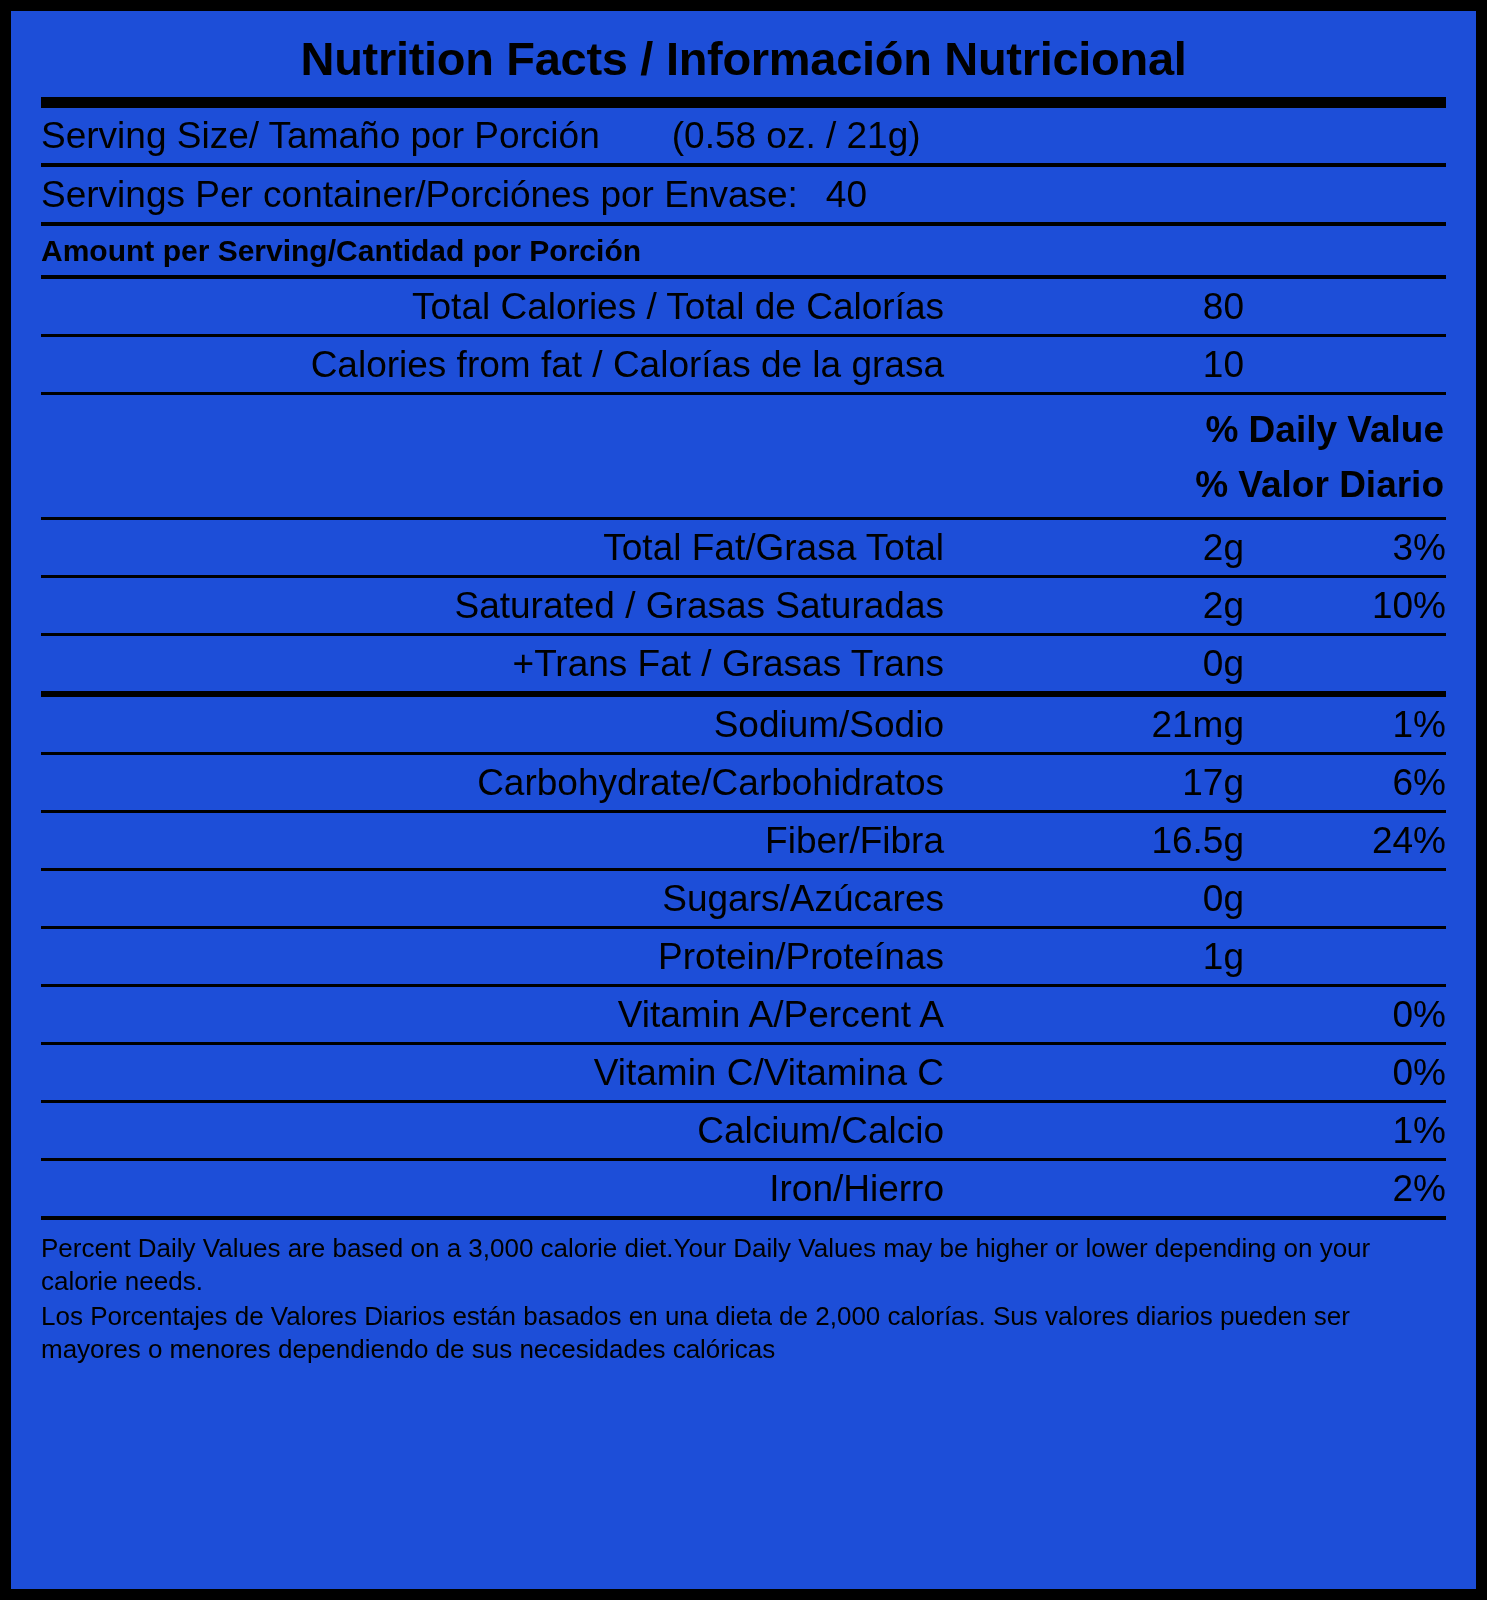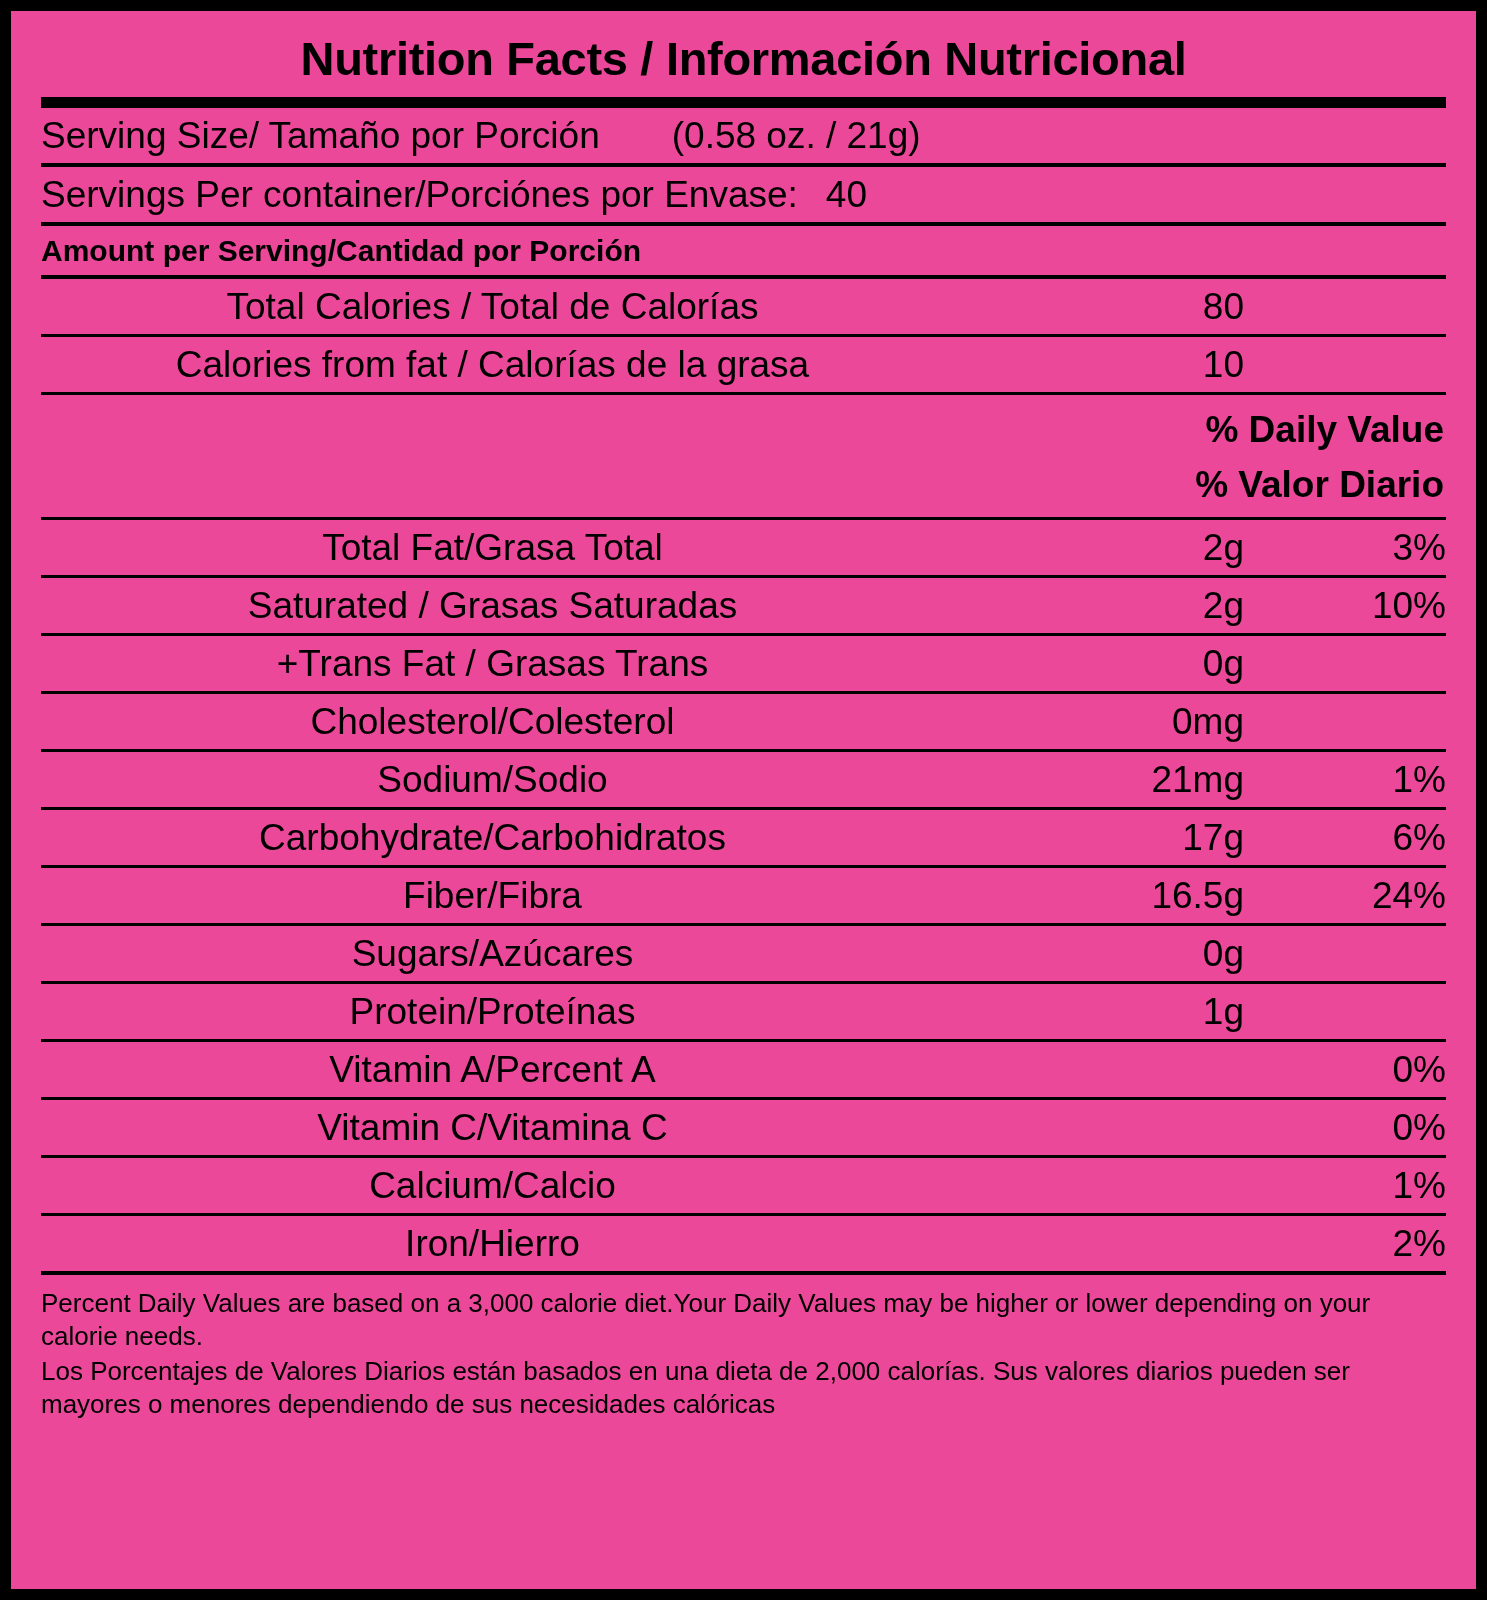--- a/index.html
+++ b/index.html
@@ -13,21 +13,21 @@
     font-family: "Liberation Sans", sans-serif;
     color: #000000;
     -webkit-font-smoothing: antialiased;
   }
   .label-outer {
     box-sizing: border-box;
     width: 1487px;
     height: 1600px;
     border: 11px solid #000000;
     padding: 0;
-    background: #ec4899;
+    background: #1d4ed8;
   }
   .label-inner {
     box-sizing: border-box;
     width: 100%;
     height: 100%;
     padding: 14px 30px 10px 30px;
   }
   .title {
     text-align: center;
     font-size: 47px;
@@ -52,21 +52,21 @@
   .row {
     display: flex;
     align-items: baseline;
     font-size: 37px;
     line-height: 1.0;
     padding: 9px 0 9px 0;
     white-space: nowrap;
   }
   .row .nm {
     flex: 1 1 auto;
-    text-align: center;
+    text-align: right;
   }
   .row .amt {
     width: 300px;
     text-align: right;
     padding-right: 22px;
     flex: 0 0 auto;
   }
   .row .dv {
     width: 180px;
     text-align: right;
@@ -163,25 +163,20 @@
     </div>
     <div class="rule-hair"></div>
 
     <div class="row">
       <span class="nm">+Trans Fat / Grasas Trans</span>
       <span class="amt">0g</span>
       <span class="dv"></span>
     </div>
     <div class="rule-hair"></div>
 
-    <div class="row">
-      <span class="nm">Cholesterol/Colesterol</span>
-      <span class="amt">0mg</span>
-      <span class="dv"></span>
-    </div>
     <div class="rule-hair"></div>
 
     <div class="row">
       <span class="nm">Sodium/Sodio</span>
       <span class="amt">21mg</span>
       <span class="dv">1%</span>
     </div>
     <div class="rule-hair"></div>
 
     <div class="row">

